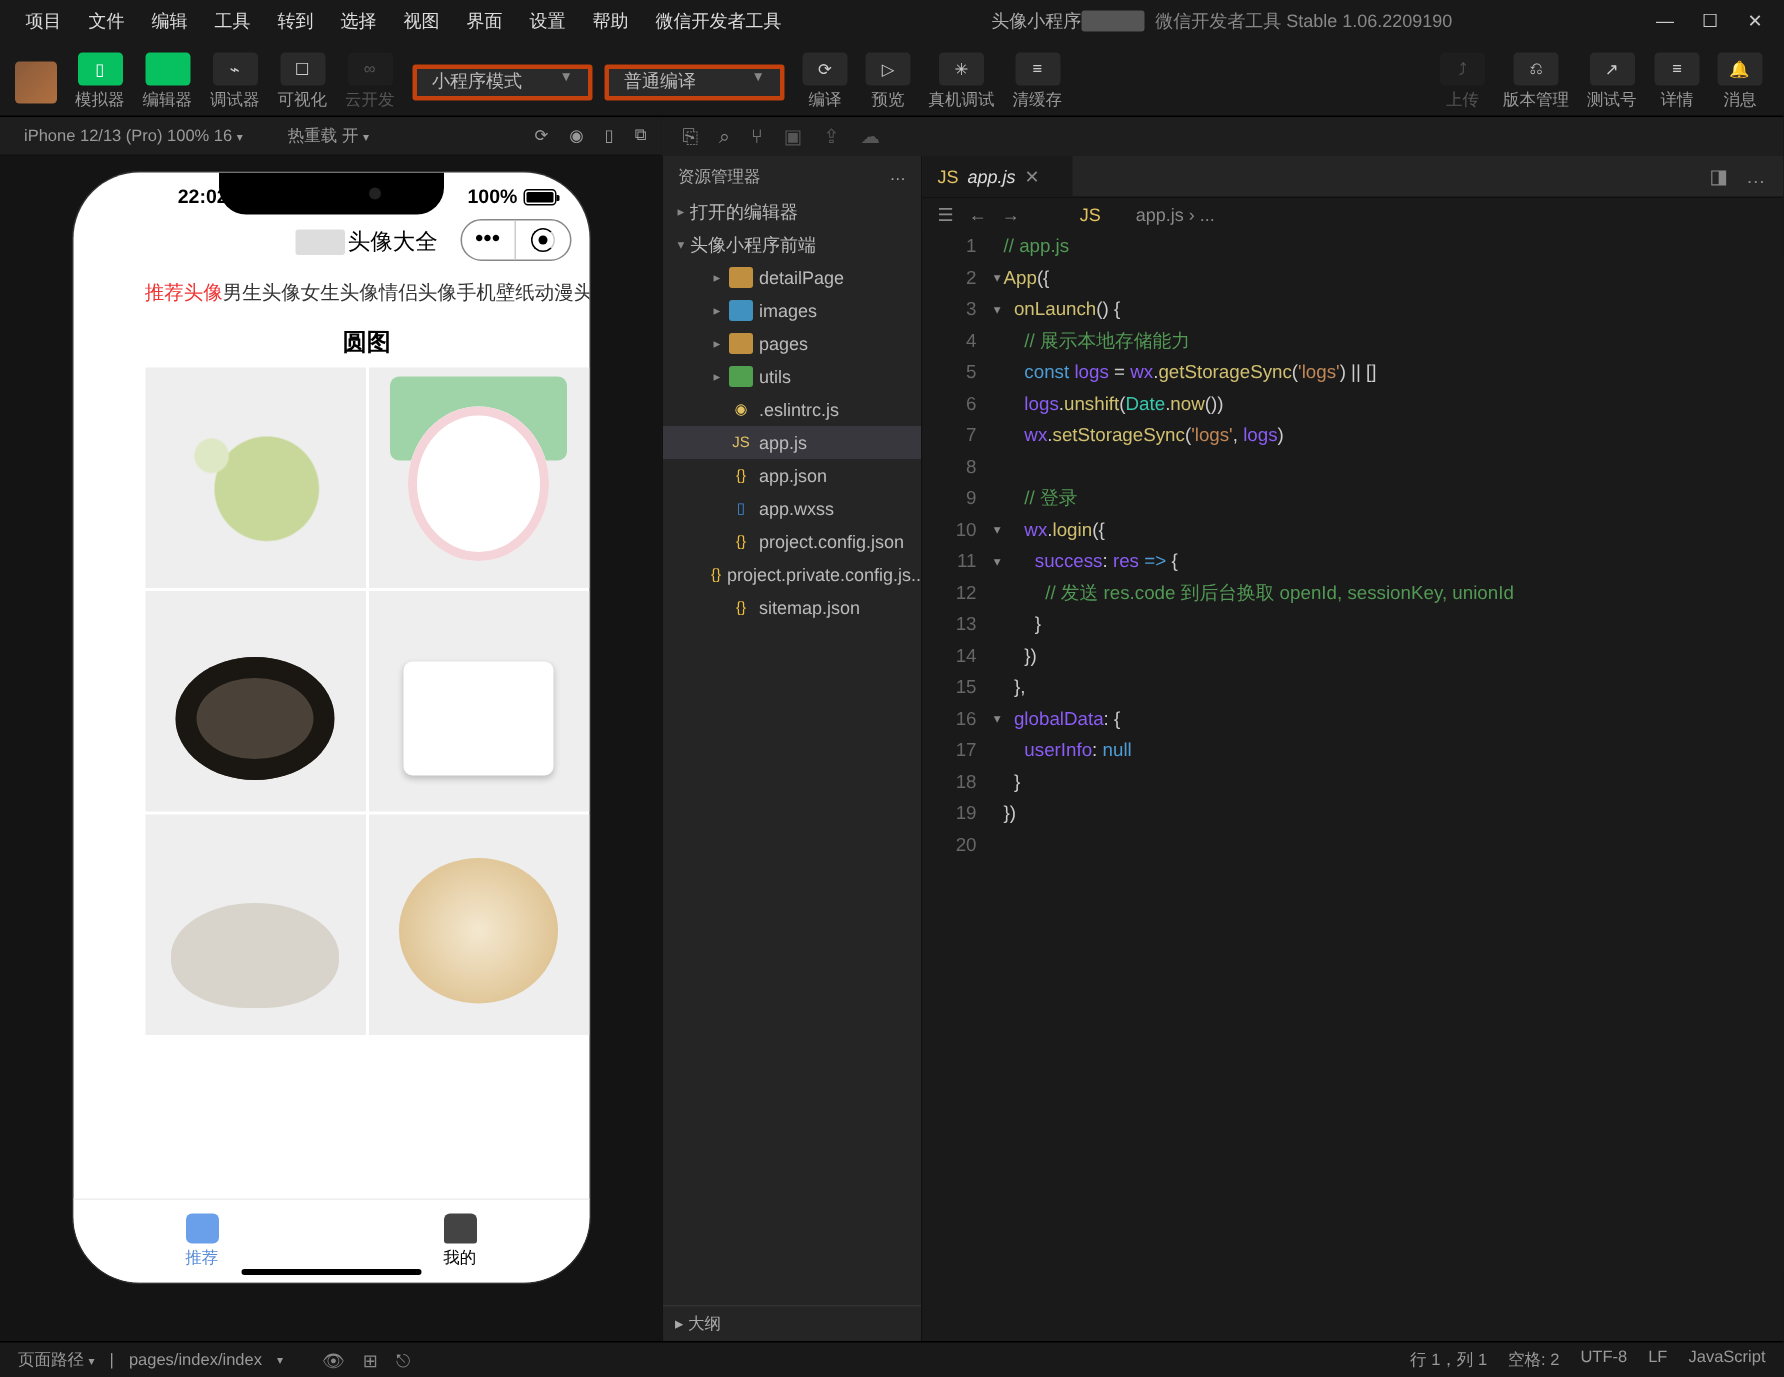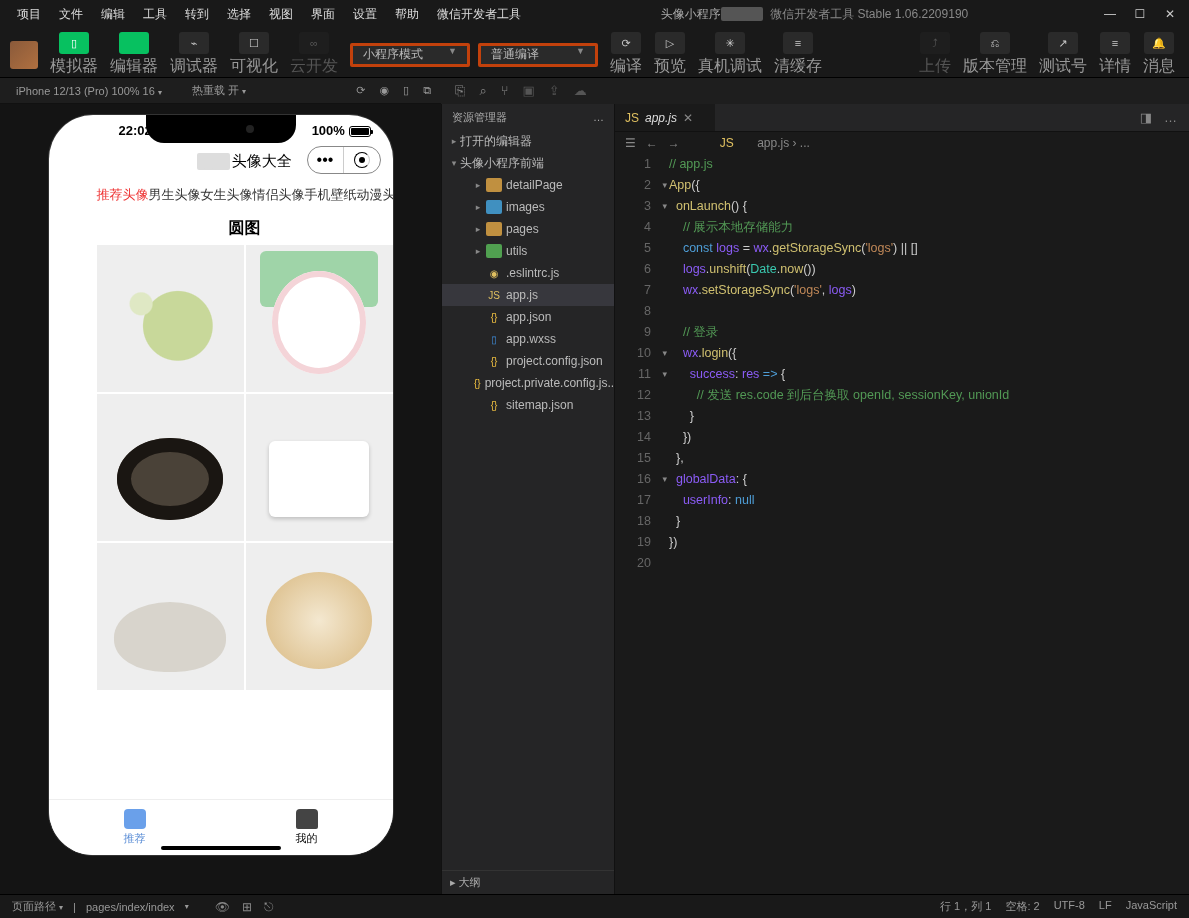--- a/index.html
+++ b/index.html
@@ -15,21 +15,21 @@
 .title-center .blur { background: #555; color: #555; border-radius: 2px; padding: 0 18px; }
 
 
 .toolbar { height: 50px; background: #191919; display: flex; align-items: center; padding: 4px 10px 0 10px; gap: 8px; border-bottom: 1px solid #000; }
 .avatar-sq { width: 28px; height: 28px; background: linear-gradient(135deg,#8a5a3a,#b07040); border-radius: 3px; }
 .tb-group { display: flex; flex-direction: row; gap: 4px; align-items: flex-start; }
 .tb-btn { display: flex; flex-direction: column; align-items: center; gap: 2px; padding: 2px 4px; }
 .tb-btn .ico { width: 30px; height: 22px; border-radius: 3px; background: #2a2a2a; display:flex; align-items:center; justify-content:center; color:#ccc; font-size:11px; }
 .tb-btn .ico.green { background: #07c160; color: #fff; }
 .tb-btn .ico.dim { background: #1e1e1e; color: #555; }
-.tb-btn .lbl { font-size: 16px; color: #999; }
+.tb-btn .lbl { font-size: 11px; color: #999; }
 .tb-btn .lbl.dim { color: #555; }
 .tb-select { background: #2a2a2a; border: 3px solid #c2410c; height: 24px; display:flex; align-items:flex-start; padding: 0 10px; color:#bbb; border-radius:2px; font-size:12px; min-width:120px; justify-content:space-between;}
 .tb-select .caret { font-size:9px; color:#888; margin-left:20px;}
 .toolbar .spacer { flex: 1; }
 
 
 .sim-strip { height: 26px; background: #1e1e1e; display:flex; align-items:center; padding: 0 10px; color:#999; font-size:11px; border-bottom:1px solid #111; }
 .sim-strip .pill { padding: 0 6px; }
 .sim-strip .caret { font-size:8px; }
 .sim-strip .right-icons { margin-left:auto; display:flex; gap:14px; }

